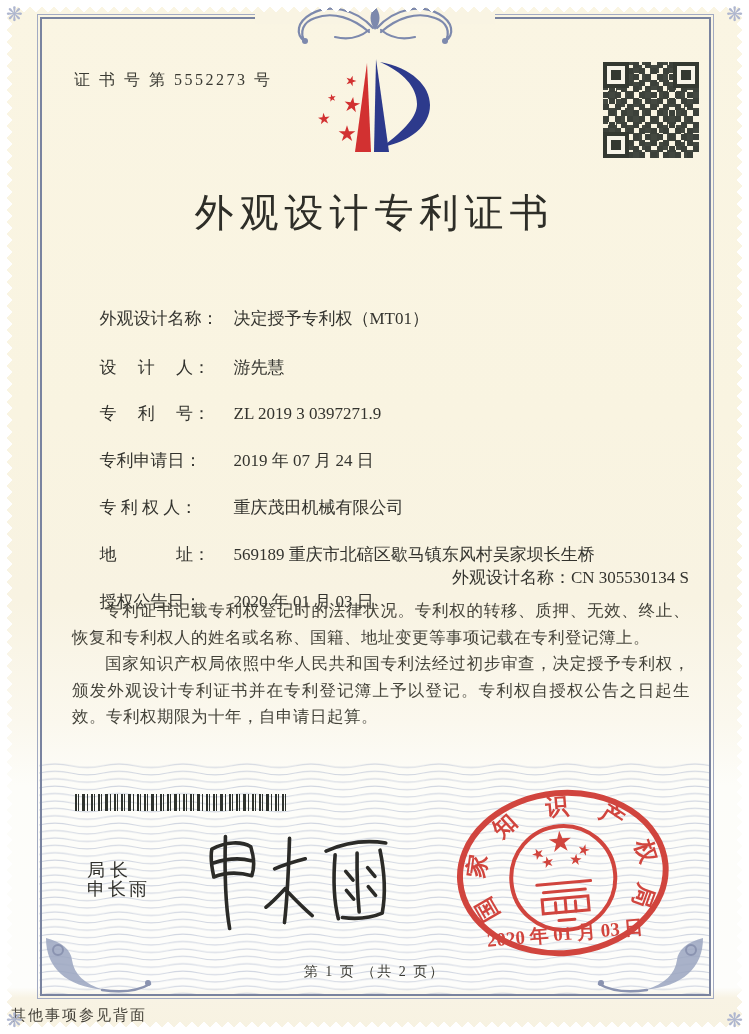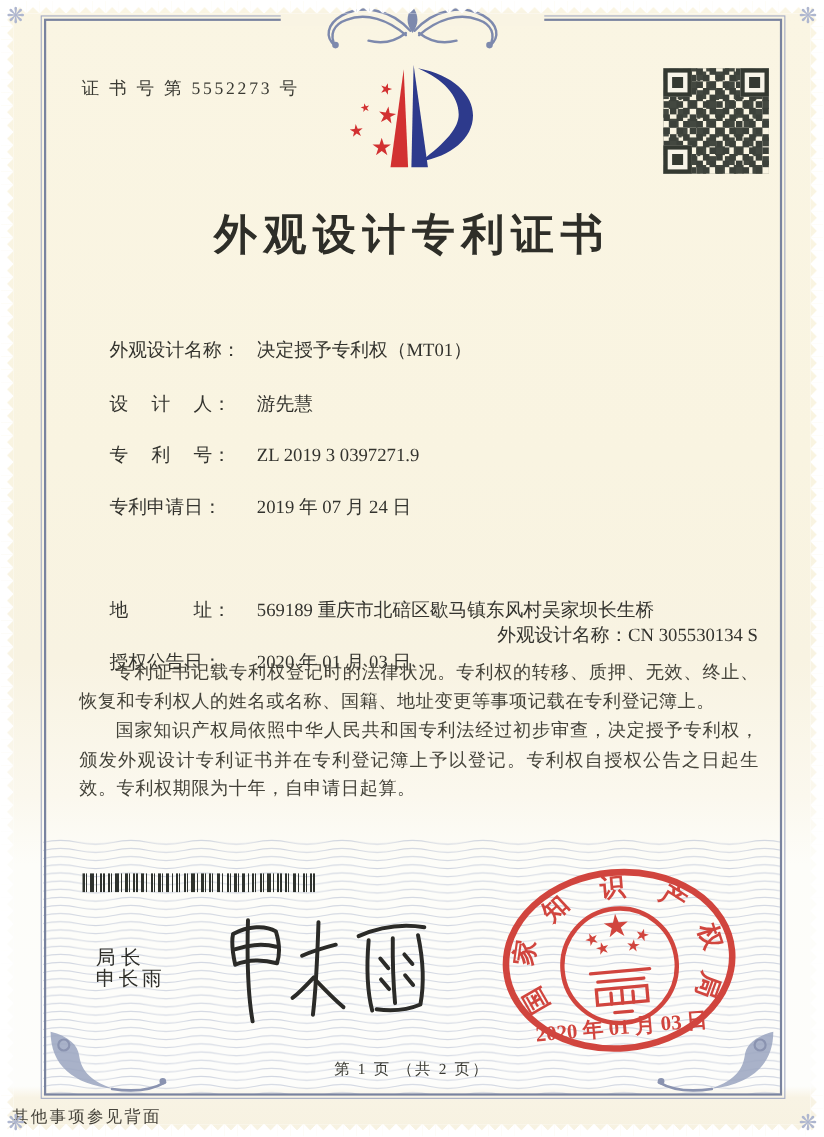--- a/index.html
+++ b/index.html
@@ -31,21 +31,21 @@
   .certno{position:absolute;left:74px;top:70px;font-size:16px;letter-spacing:2.5px;color:#3a3a33;white-space:pre;}
   .logo{position:absolute;left:318px;top:58px;}
   .qr{position:absolute;left:603px;top:62px;width:96px;height:96px;
       background:
         repeating-conic-gradient(#3c413a 0% 25%,transparent 0% 50%),
         repeating-conic-gradient(#434840 0% 25%,transparent 0% 50%);
       background-size:12px 12px,17px 17px;background-position:0 0,5px 3px;}
   .qr .finder{position:absolute;width:18px;height:18px;border:4px solid #343931;background:#f7f4e8;}
   .qr .finder::after{content:'';position:absolute;left:4px;top:4px;width:10px;height:10px;background:#343931;}
   .qr .f-tl{left:0;top:0}.qr .f-tr{right:0;top:0}.qr .f-bl{left:0;bottom:0}
-  .title{position:absolute;left:0;right:0;top:186px;text-align:center;font-size:39px;font-weight:700;
+  .title{position:absolute;left:0;right:0;top:186px;text-align:center;font-size:39px;font-weight:400;
          letter-spacing:6px;color:#2e2e28;}
   .field-row{position:absolute;left:74px;font-size:17px;line-height:24px;white-space:pre;color:#33332e;}
   .field-label{display:inline-block;min-width:134px;white-space:pre;}
   .field-value{white-space:pre;}
   .grant-no{position:absolute;left:378px;top:0;white-space:pre;}
   .body-text{position:absolute;left:72px;top:598px;width:618px;font-size:16.5px;line-height:26.5px;
              text-align:justify;color:#44433a;letter-spacing:0.5px;}
   .body-text p{margin:0;text-indent:2em;}
   .barcode{position:absolute;left:75px;top:794px;width:212px;height:17px;
       background:repeating-linear-gradient(90deg,
@@ -155,20 +155,23 @@
     </div>
     <div class="field-row" style="top:332px">
       <span class="field-label">设　 计　 人：</span><span class="field-value">游先慧</span>
     </div>
     <div class="field-row" style="top:378px">
       <span class="field-label">专　 利　 号：</span><span class="field-value">ZL 2019 3 0397271.9</span>
     </div>
     <div class="field-row" style="top:425px">
       <span class="field-label">专利申请日：</span><span class="field-value">2019 年 07 月 24 日</span>
     </div>
+    <div class="field-row" style="top:472px">
+      <span class="field-label">专 利 权 人：</span><span class="field-value">重庆茂田机械有限公司</span>
+    </div>
     <div class="field-row" style="top:519px">
       <span class="field-label">地　 　　 址：</span><span class="field-value">569189 重庆市北碚区歇马镇东风村吴家坝长生桥</span>
     </div>
     <div class="field-row" style="top:566px;width:620px">
       <span class="field-label">授权公告日：</span><span class="field-value">2020 年 01 月 03 日</span>
       <span class="grant-no"><span>外观设计名称：</span><span>CN 305530134 S</span></span>
     </div>
 
     <div class="body-text">
       <p>专利证书记载专利权登记时的法律状况。专利权的转移、质押、无效、终止、恢复和专利权人的姓名或名称、国籍、地址变更等事项记载在专利登记簿上。</p>

